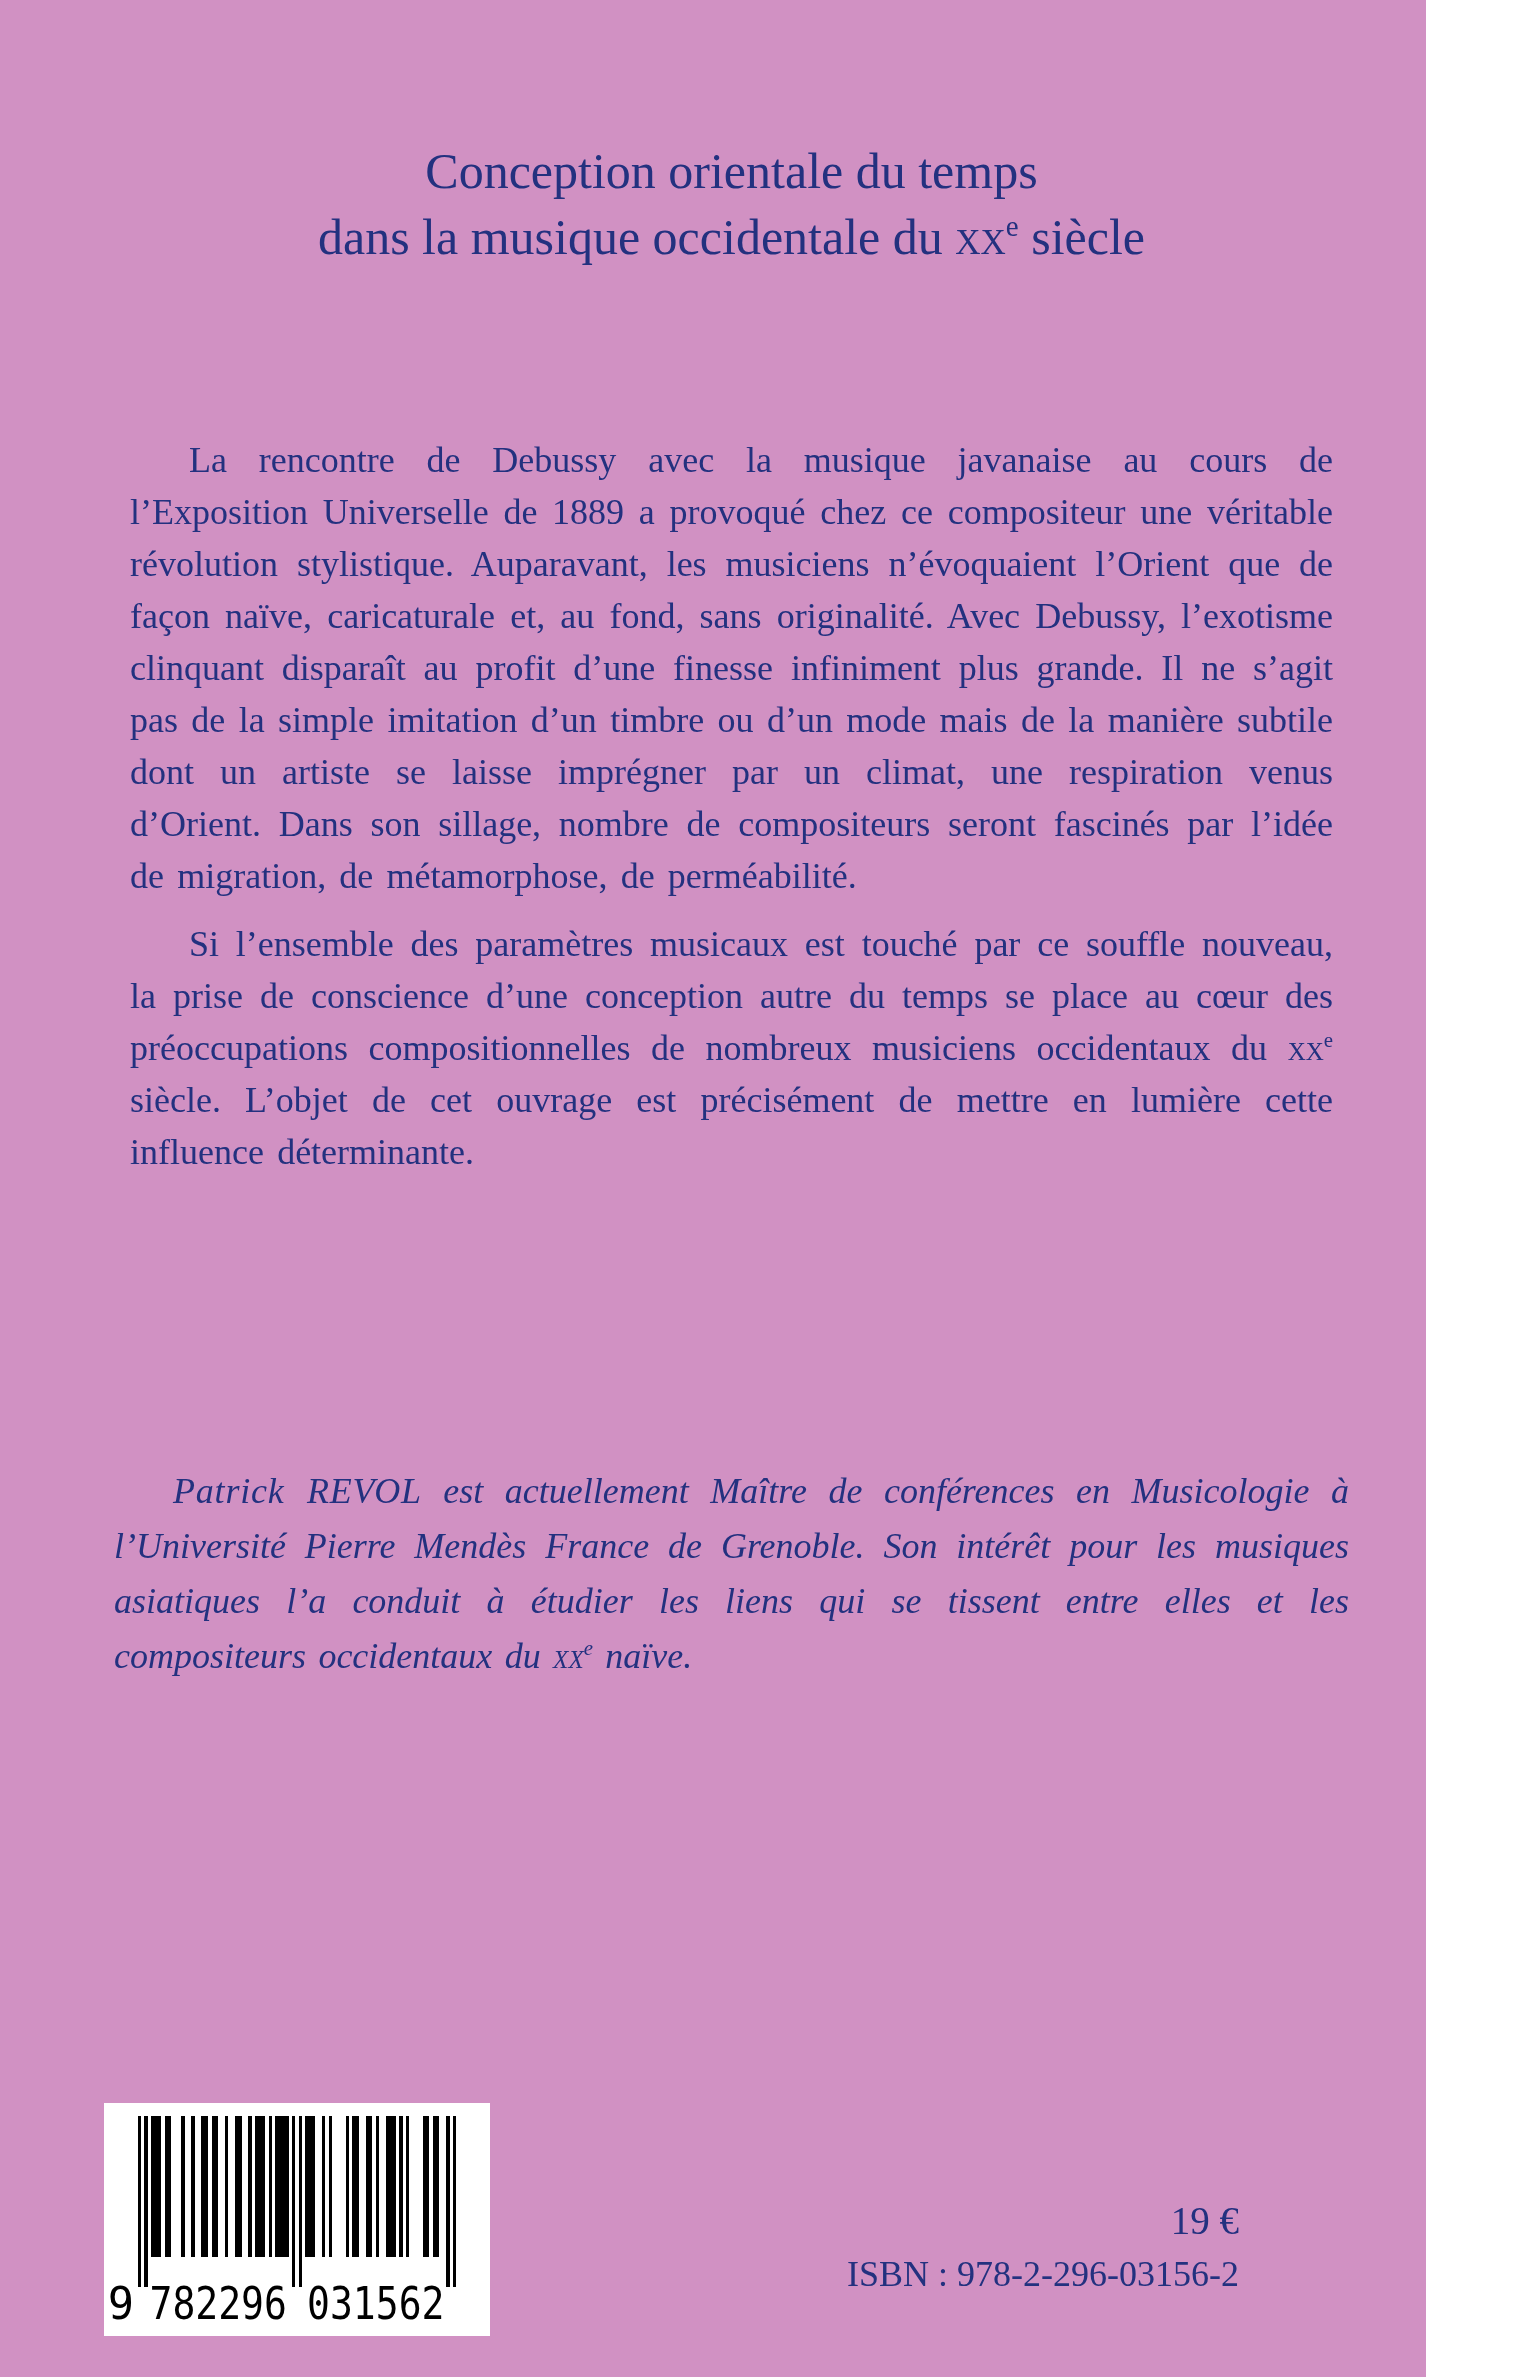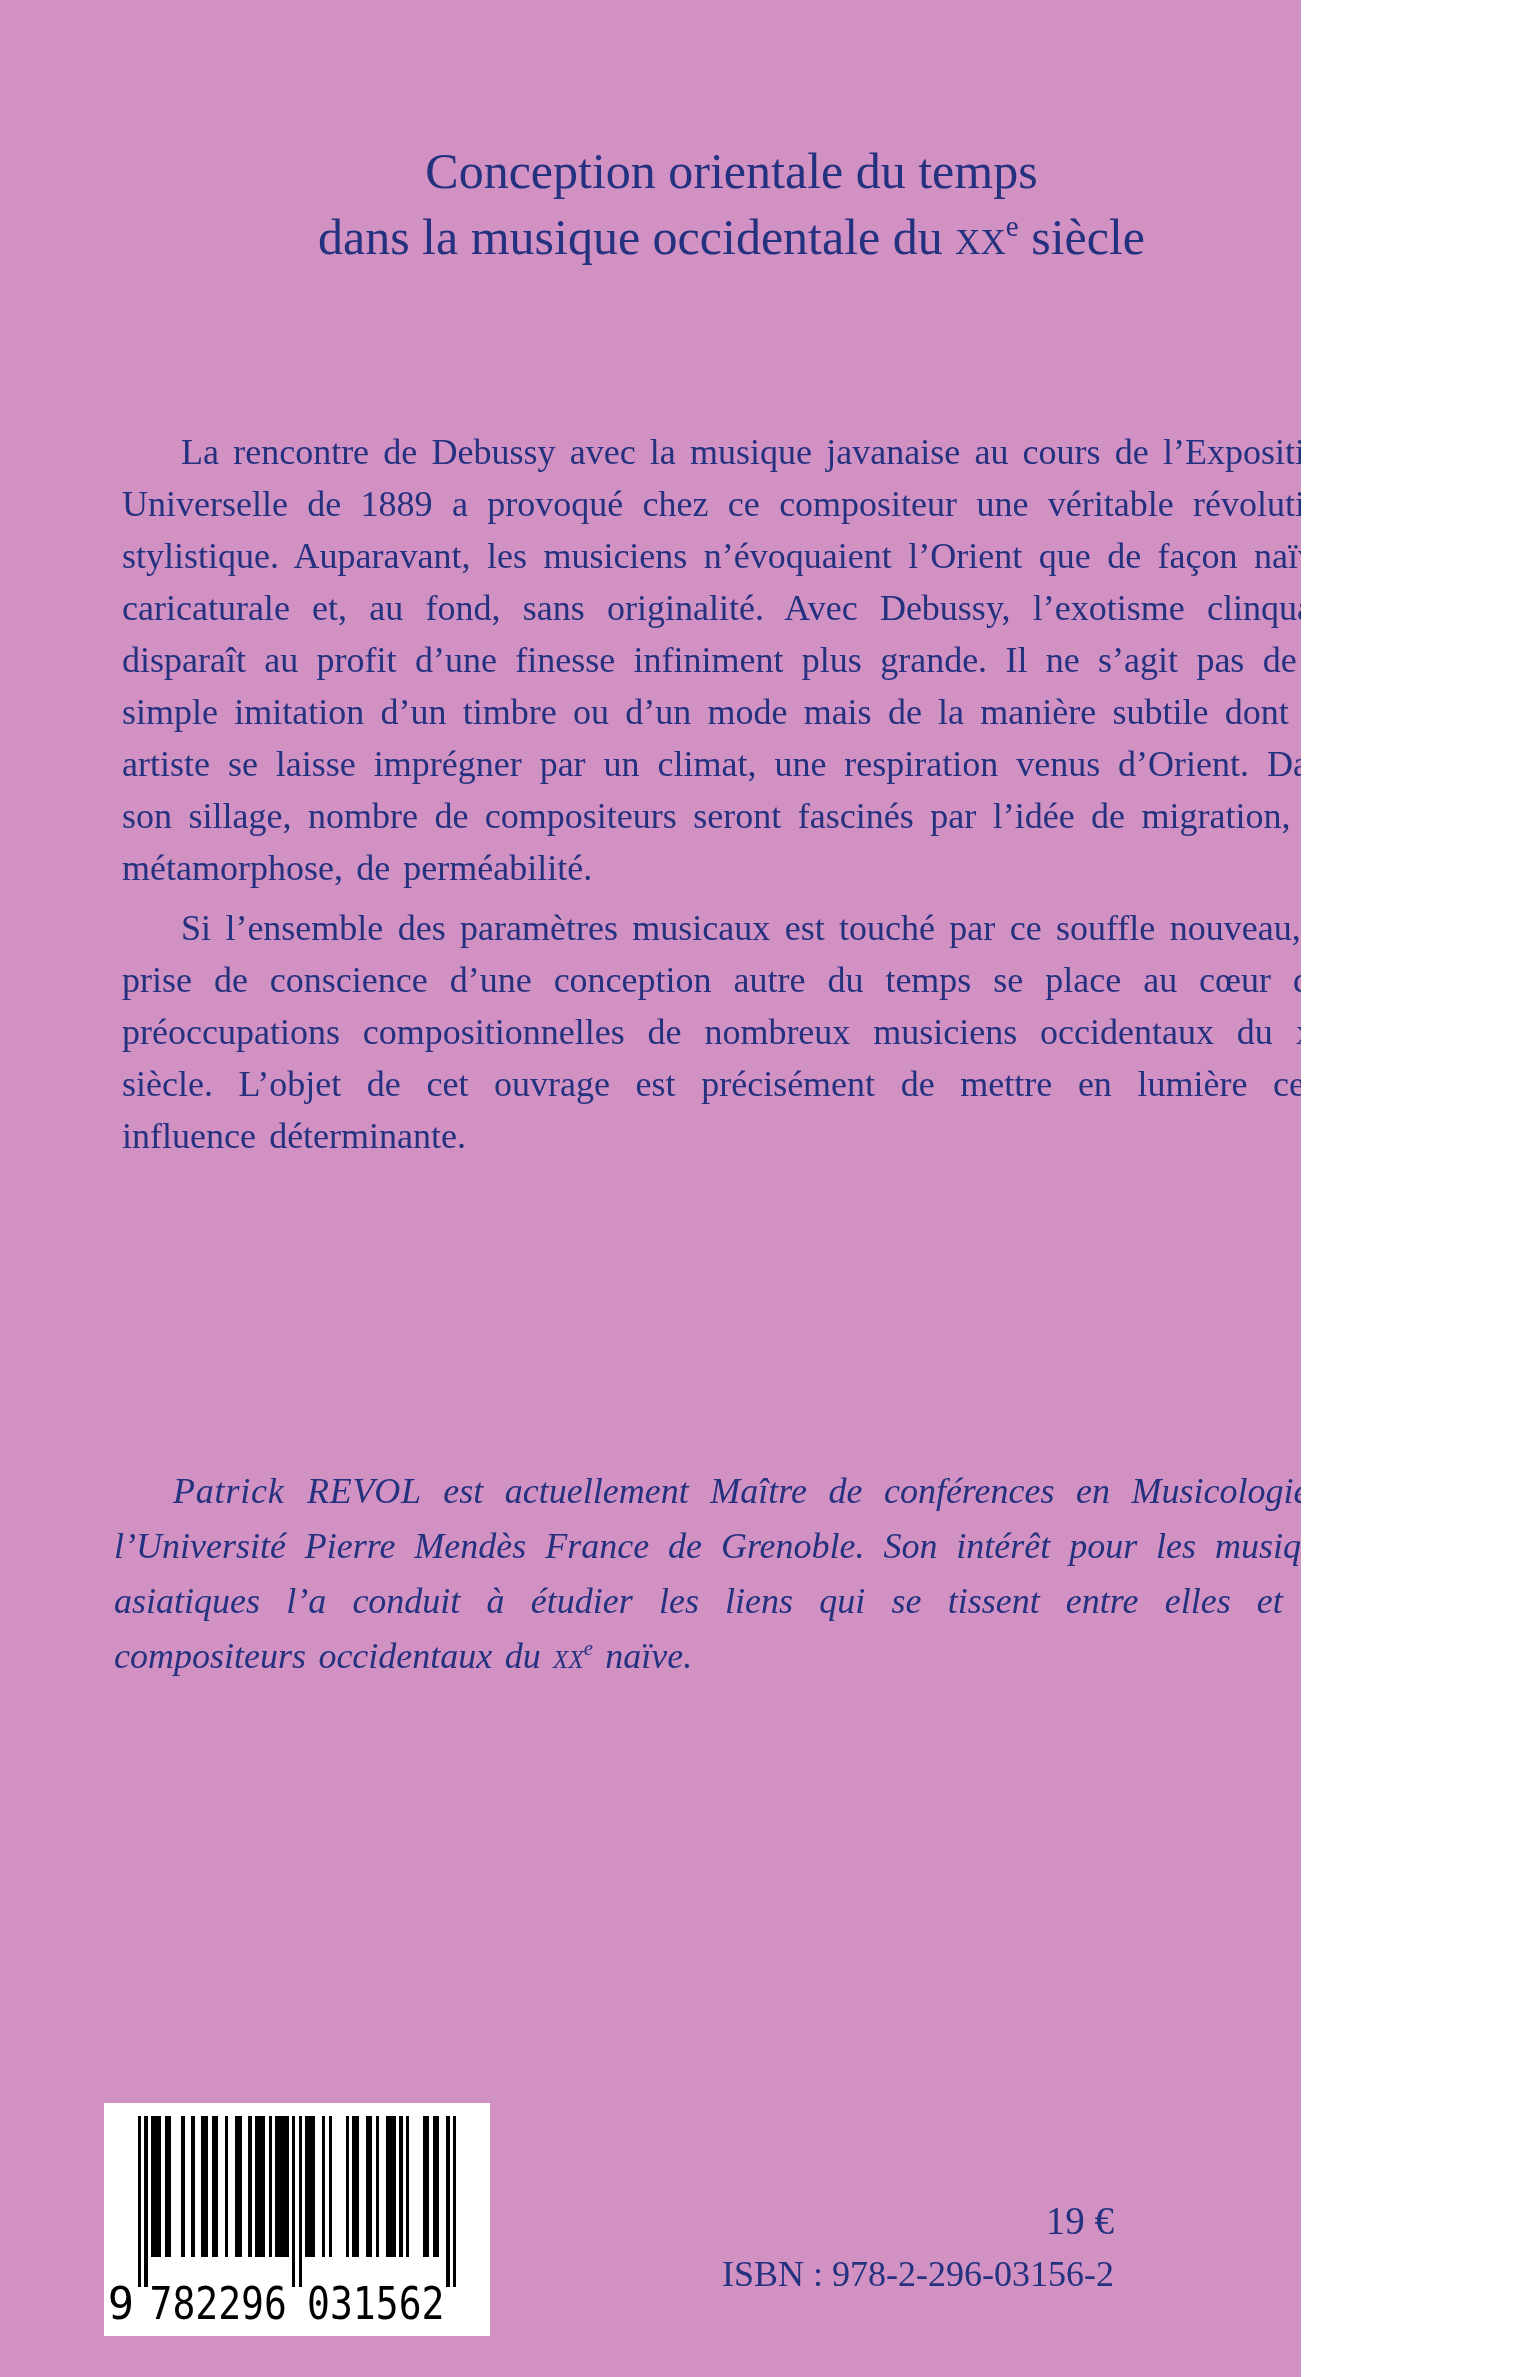--- a/index.html
+++ b/index.html
@@ -1,21 +1,21 @@
 <!DOCTYPE html>
 <html lang="fr" style="font-size:13.4px"><head>
 <meta charset="utf-8">
 <style>
   html, body {
     margin: 0;
     padding: 0;
   }
   .page {
     position: relative;
-    width: 1301px;
+    width: 1426px;
     height: 2377px;
     background: #d191c3;
     color: #23317f;
     font-family: "Liberation Serif", serif;
     overflow: hidden;
   }
   .title-block {
     position: absolute;
     top: 138px;
     left: 114px;
@@ -35,21 +35,21 @@
     position: absolute;
     top: 418px;
     left: 114px;
     width: 1235px;
     font-size: 36px;
     line-height: 52px;
     text-align: justify;
     word-spacing: 4.2px;
   }
   .body-block p {
-    margin: 8px;
+    margin: 16px;
     text-indent: 59px;
   }
   .bio-block {
     position: absolute;
     top: 1464px;
     left: 114px;
     width: 1235px;
     margin: 0;
     font-size: 36px;
     line-height: 55px;

